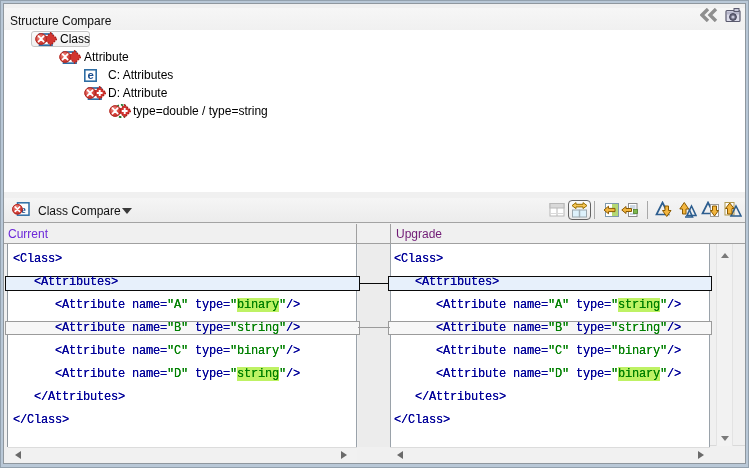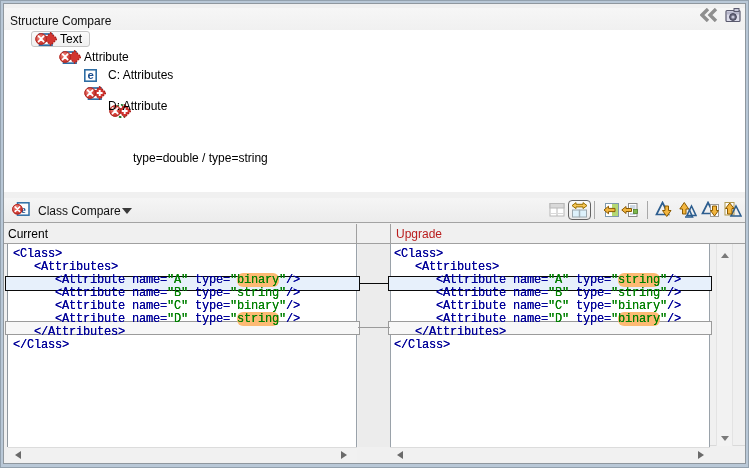--- a/index.html
+++ b/index.html
@@ -15,23 +15,23 @@
   .hdr2 { left:4px; top:198px; width:741px; height:25px; background:linear-gradient(#f5f5f5,#ececec); border-bottom:1px solid #a3a3a3; }
   .colhdr { left:4px; top:224px; width:741px; height:20px; background:#f0f0f0; border-bottom:1px solid #a0a0a0; font-size:12px; color:#101010; }
   .ruler { left:4px; top:244px; width:4px; height:203px; background:#f0f0f0; border-right:1px solid #8f979e; }
   .paneL { left:8px; top:244px; width:349px; height:203px; background:#fff; border-right:1px solid #9aa2aa; }
   .center { left:358px; top:244px; width:32px; height:203px; background:#ececec; }
   .paneR { left:390px; top:244px; width:320px; height:203px; background:#fff; border-left:1px solid #9aa2aa; border-right:1px solid #9aa2aa; }
   .vscroll { left:710px; top:244px; width:35px; height:202px; background:#f0f0f0; border-bottom:1px solid #d9d9d9; }
   .vtrack { position:absolute; left:6px; top:0px; width:17px; height:202px; background:#f2f2f2; border-left:1px solid #e3e3e3; border-right:1px solid #e3e3e3; }
   .hscrollL { left:8px; top:447px; width:349px; height:15px; background:#f1f1f1; border-top:1px solid #dcdcdc; }
   .hscrollR { left:390px; top:447px; width:320px; height:15px; background:#f1f1f1; border-top:1px solid #dcdcdc; }
-  .code { font-family:"Liberation Mono", monospace; font-size:12px; letter-spacing:-0.2px; line-height:13px; white-space:pre; color:#000099; text-shadow:0 0 0.45px currentColor; }
+  .code { font-family:"Liberation Mono", monospace; font-size:12px; letter-spacing:-0.2px; line-height:23px; white-space:pre; color:#000099; text-shadow:0 0 0.45px currentColor; }
   .g { color:#008000; }
-  .hl { background:#fdba74;border-radius:6px; }
+  .hl { background:#bef264; }
   .boxA { background:#e7f0fb; border:1.5px solid #0a0a0a; }
   .boxD { background:#f7f7f7; border:1px solid #9b9b9b; }
   .arrow { width:0; height:0; position:absolute; }
 </style>
 </head>
 <body>
 <div class="abs frame"></div>
 <div class="abs win"></div>
 
 <div class="abs hdr1">
@@ -93,25 +93,25 @@
 <svg class="abs" style="left:84px; top:86px;" width="22" height="14" viewBox="0 0 22 14">
   <use href="#bluebox"></use>
     <use href="#diamondp"></use>
     <use href="#redcircle"></use>
 </svg>
 <svg class="abs" style="left:109px; top:104px;" width="22" height="14" viewBox="0 0 22 14">
   <circle cx="12.3" cy="7" r="6.1" fill="none" stroke="#1f7a2e" stroke-width="1.8" stroke-dasharray="2.6,2"></circle>
   <use href="#diamondp"></use>
     <use href="#redcircle"></use>
 </svg>
-<div class="abs treerow" style="left:60px; top:32px;">Text</div>
+<div class="abs treerow" style="left:60px; top:32px;">Class</div>
 <div class="abs treerow" style="left:84px; top:50px;">Attribute</div>
 <div class="abs treerow" style="left:108px; top:68px;">C: Attributes</div>
-<div class="abs treerow" style="left:108px; top:86px;margin-top:13px;">D: Attribute</div>
-<div class="abs treerow" style="left:133px; top:104px;margin-top:47px;">type=double / type=string</div>
+<div class="abs treerow" style="left:108px; top:86px;">D: Attribute</div>
+<div class="abs treerow" style="left:133px; top:104px;">type=double / type=string</div>
 
 <div class="abs hdr2"></div>
 <svg class="abs" style="left:12px; top:202px;" width="18" height="14" viewBox="0 0 18 14">
   <rect x="5.5" y="0.8" width="11.5" height="12.4" fill="#fdfdfd" stroke="#2e6da4" stroke-width="1.5"></rect>
   <text x="11.5" y="10.5" font-family="Liberation Serif, serif" font-weight="bold" font-size="10" fill="#1d4f8f" text-anchor="middle">e</text>
   <circle cx="5.4" cy="7.2" r="5.2" fill="url(#rg)"></circle>
   <circle cx="5.4" cy="7.2" r="4.8" fill="none" stroke="#ad251f" stroke-width="0.9"></circle>
   <path d="M3.2 5 L7.6 9.4 M7.6 5 L3.2 9.4" stroke="#ffffff" stroke-width="1.7" stroke-linecap="round"></path>
 </svg>
 <div class="abs" style="left:38px; top:204px; font-size:12px; color:#101010;">Class Compare</div>
@@ -157,22 +157,22 @@
   <path d="M11.5 5 L15.5 5 L15.5 9.5 L17.5 9.5 L13.5 15 L9.5 9.5 L11.5 9.5 Z" fill="#f3b63f" stroke="#8a5a00" stroke-width="1"></path>
 </svg>
 <svg class="abs" style="left:723px; top:201px;" width="19" height="17" viewBox="0 0 19 17">
   <rect x="2" y="1.5" width="9" height="12.5" fill="#fdfdfd" stroke="#b09a50" stroke-width="1"></rect>
   <path d="M13 5 L18 15 L8 15 Z" fill="none" stroke="#2d5e8f" stroke-width="1.6"></path>
   <path d="M4.5 7.5 L2.5 7.5 L6.75 2 L11 7.5 L9 7.5 L9 13 L4.5 13 Z" fill="#f3b63f" stroke="#8a5a00" stroke-width="1"></path>
 </svg>
 <div class="abs arrow" style="left:122px; top:208px; border-left:5px solid transparent; border-right:5px solid transparent; border-top:6px solid #3a3a3a;"></div>
 
 <div class="abs colhdr"></div>
-<div class="abs" style="left:8px; top:227px; font-size:12px; color:#000000;">Current</div>
-<div class="abs" style="left:396px; top:227px; font-size:12px; color:#b91c1c;">Upgrade</div>
+<div class="abs" style="left:8px; top:227px; font-size:12px; color:#6d28d9;">Current</div>
+<div class="abs" style="left:396px; top:227px; font-size:12px; color:#701a75;">Upgrade</div>
 <div class="abs" style="left:356px; top:224px; width:1px; height:20px; background:#a0a0a0;"></div>
 <div class="abs" style="left:390px; top:224px; width:1px; height:20px; background:#a0a0a0;"></div>
 
 <div class="abs ruler"></div>
 <div class="abs paneL"></div>
 <div class="abs center"></div>
 <div class="abs paneR"></div>
 <div class="abs vscroll">
     <div class="vtrack"></div>
   </div>

